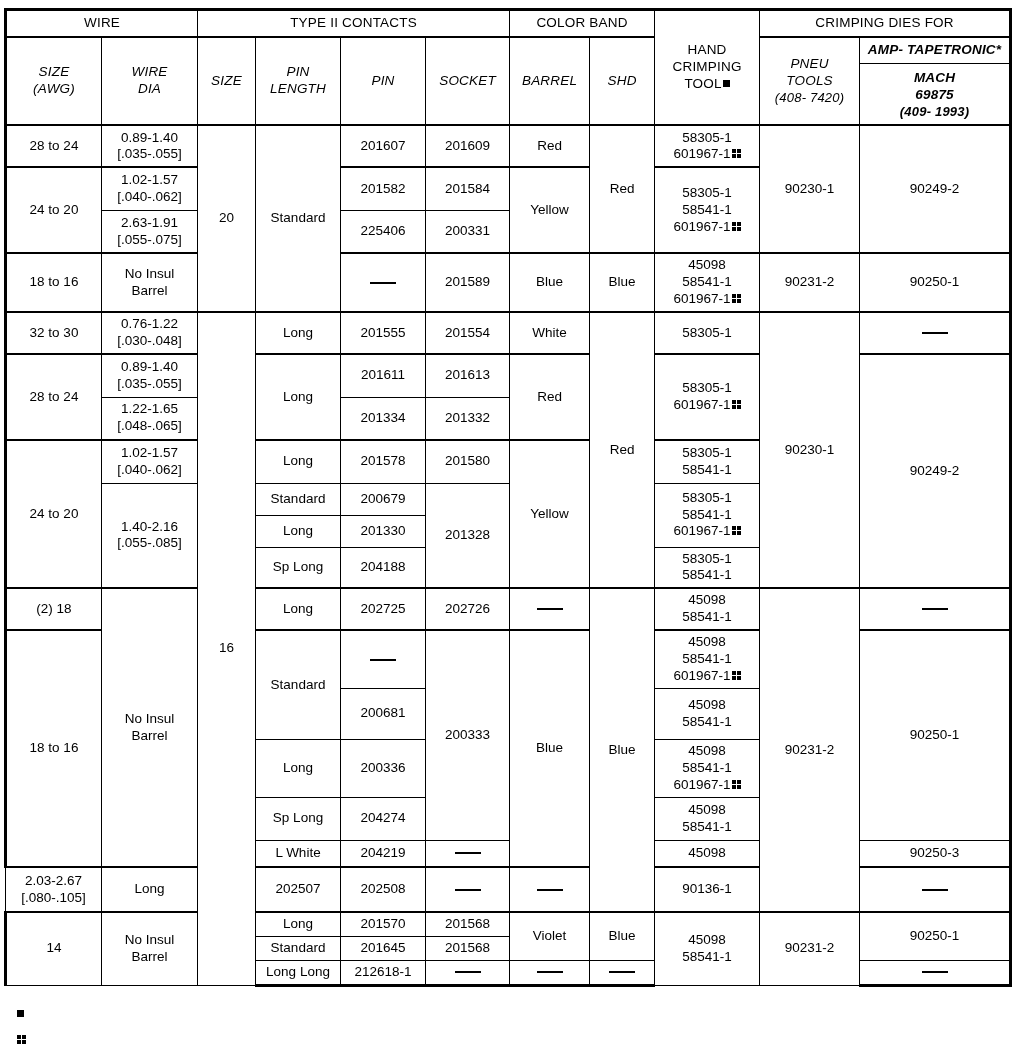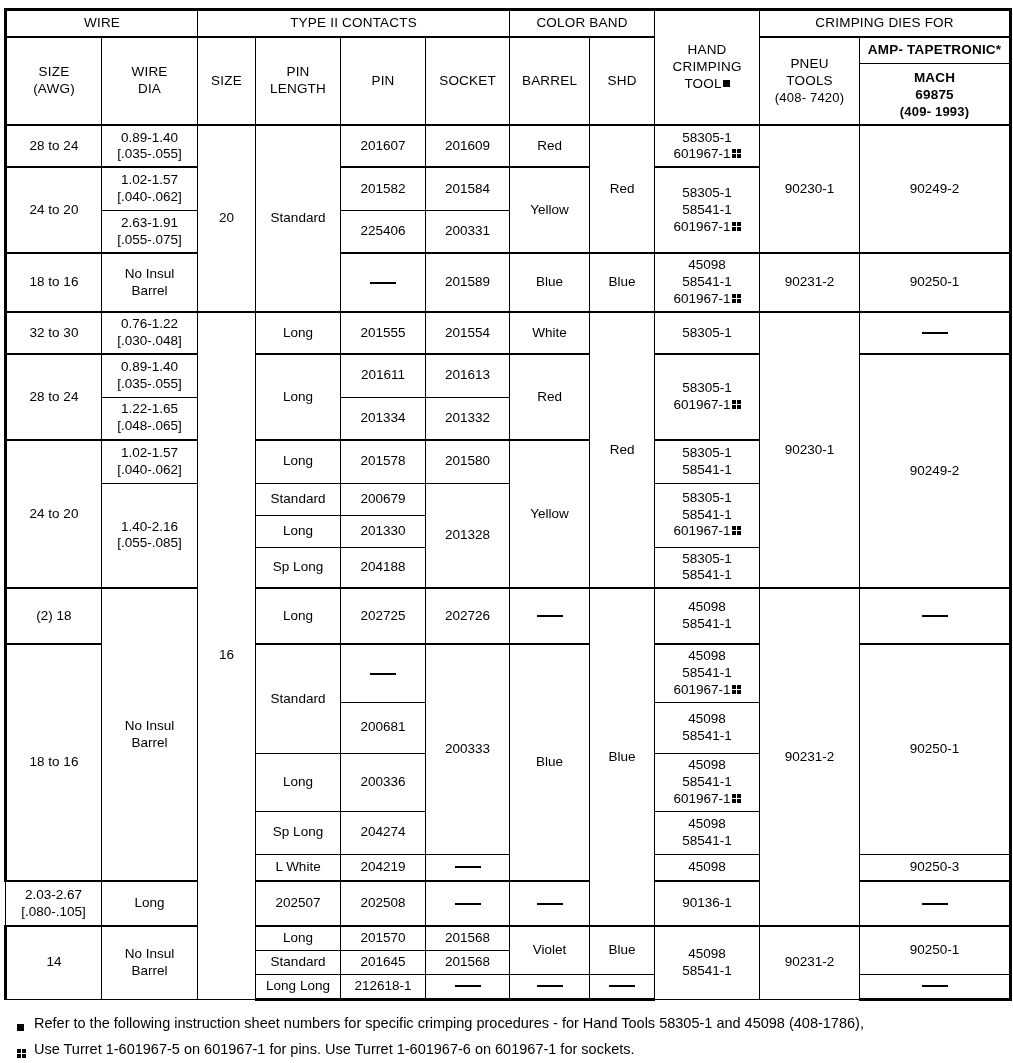--- a/index.html
+++ b/index.html
@@ -50,20 +50,21 @@
   }
   thead th.grp {
     padding-top: 4px;
     padding-bottom: 4px;
     border-bottom: 2px solid #000;
   }
   thead th.sub {
     padding-top: 6px;
     padding-bottom: 6px;
     height: 72px;
+    font-style: italic;
   }
   thead .small {
     font-size: 13px;
   }
 
   
   .sec-top > td, .sec-top > th { border-top: 2px solid #000 !important; }
 
   .dash {
     display: inline-block;
@@ -305,21 +306,21 @@
     </tr>
 
     <tr style="height:32px">
       <td>Sp Long</td>
       <td>204188</td>
       <td>
         <span>58305-1</span><br><span>58541-1</span>
       </td>
     </tr>
 
-    <tr class="sec-top" style="height:56px">
+    <tr class="sec-top" style="height:42px">
       <td class="l-thick">(2) 18</td>
       <td rowspan="6">
         <span>No Insul</span><br><span>Barrel</span>
       </td>
       <td>Long</td>
       <td>202725</td>
       <td>202726</td>
       <td><span class="dash"></span></td>
       <td rowspan="7">Blue</td>
       <td>
@@ -418,23 +419,22 @@
       <td class="b-thick r-thick"><span class="dash"></span></td>
     </tr>
 
   </tbody>
 </table>
 
 <div class="notes">
   <div class="note-row">
     <div class="note-mark"><span class="sq"></span></div>
     <div class="note-text">
-      <span>Refer to the following instruction sheet numbers for specific crimping procedures - for Hand Tools 58305-1 and 45098 (408-1786),</span><br>
+      <br>
     </div>
   </div>
   <div class="note-row">
     <div class="note-mark"><span class="turret"></span></div>
-    <div class="note-text">Use Turret 1-601967-5 on 601967-1 for pins. Use Turret 1-601967-6 on 601967-1 for sockets.</div>
   </div>
 
 </div>
 
 </div>
 
 </body></html>

